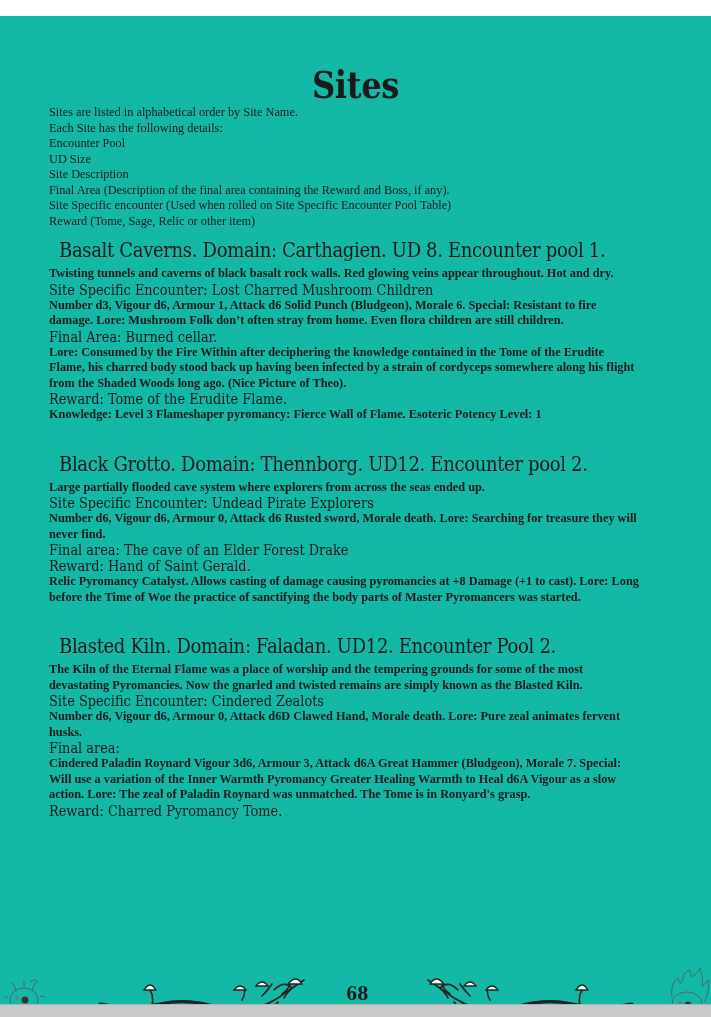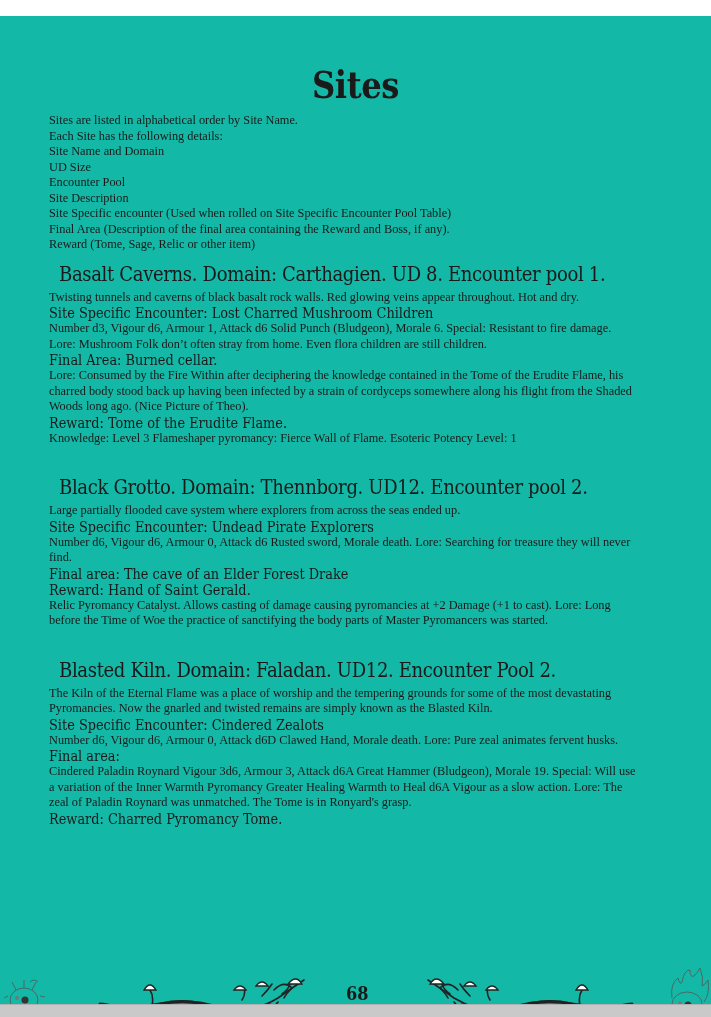--- a/index.html
+++ b/index.html
@@ -8,53 +8,52 @@
       font-family: "Liberation Serif", "DejaVu Serif", serif; color: #1a1a1a;
       position: relative;
     }
     .page { position: absolute; left: 0; top: 16px; width: 711px; height: 1004px; background: #14b8a6; }
     .bottom-bar { position: absolute; left: 0; top: 1004px; width: 711px; height: 13px; background: #c9c9c9; border-top: 1px solid #b0b0b0; }
     .title {
       position: absolute; top: 46px; left: 0; width: 711px; text-align: center;
       font-size: 38px; font-weight: bold; letter-spacing: -0.5px; transform: scaleX(0.85);
       font-family: "DejaVu Serif", serif;
     }
-    .content { position: absolute; left: 49px; top: 89px; width: 590px; font-size: 12.3px; line-height: 15.5px; margin-top: 8px; }
+    .content { position: absolute; left: 49px; top: 89px; width: 590px; font-size: 12.3px; line-height: 15.5px; }
     .intro p { margin: 0; }
     .site { margin: 0; }
     .site-heading {
       font-size: 20.5px; line-height: 26px; margin: 10px 0 3px 10px; font-weight: normal;
       font-family: "DejaVu Serif", serif; letter-spacing: -0.4px; transform-origin: left; transform: scaleX(0.88);
       white-space: nowrap;
     }
     .site-heading.first { margin-top: 8px; }
     .site-heading.spaced { margin-top: 28px; }
     .sub { font-size: 15px; line-height: 15px; font-family: "DejaVu Serif", serif; transform-origin: left; transform: scaleX(0.86); white-space: nowrap; margin: 1px 0 0 0; }
-    .body-text { margin: 0; }
+    .body-text { margin: 0; font-weight: bold; }
     .footer { position: absolute; top: 960px; left: 0; width: 711px; height: 44px; }
     .page-number { position: absolute; left: 344px; top: 6px; font-size: 19px; font-weight: bold; font-family: "DejaVu Serif", serif; transform: scaleX(0.85); }
     .vine { position: absolute; top: 2px; }
     .ornament { position: absolute; top: 0; }
   </style>
 </head>
 <body>
 
 <div class="page">
   <div class="title">Sites</div>
 
   <div class="content">
     <div class="intro">
       <p>Sites are listed in alphabetical order by Site Name.</p>
       <p>Each Site has the following details:</p>
-      <p>Site Name and Domain</p>
+      <p>Encounter Pool</p>
       <p>UD Size</p>
-      <p>Encounter Pool</p>
       <p>Site Description</p>
+      <p>Final Area (Description of the final area containing the Reward and Boss, if any).</p>
       <p>Site Specific encounter (Used when rolled on Site Specific Encounter Pool Table)</p>
-      <p>Final Area (Description of the final area containing the Reward and Boss, if any).</p>
       <p>Reward (Tome, Sage, Relic or other item)</p>
     </div>
 
     <div class="site">
       <div class="site-heading first">Basalt Caverns. Domain: Carthagien. UD 8. Encounter pool 1.</div>
       <p class="body-text">Twisting tunnels and caverns of black basalt rock walls. Red glowing veins appear throughout. Hot and dry.</p>
       <div class="sub">Site Specific Encounter: Lost Charred Mushroom Children</div>
       <p class="body-text">Number d3, Vigour d6, Armour 1, Attack d6 Solid Punch (Bludgeon), Morale 6. Special: Resistant to fire damage. Lore: Mushroom Folk don’t often stray from home. Even flora children are still children.</p>
       <div class="sub">Final Area: Burned cellar.</div>
       <p class="body-text">Lore: Consumed by the Fire Within after deciphering the knowledge contained in the Tome of the Erudite Flame, his charred body stood back up having been infected by a strain of cordyceps somewhere along his flight from the Shaded Woods long ago. (Nice Picture of Theo).</p>
@@ -62,30 +61,30 @@
       <p class="body-text">Knowledge: Level 3 Flameshaper pyromancy: Fierce Wall of Flame. Esoteric Potency Level: 1</p>
     </div>
 
     <div class="site">
       <div class="site-heading spaced">Black Grotto. Domain: Thennborg. UD12. Encounter pool 2.</div>
       <p class="body-text">Large partially flooded cave system where explorers from across the seas ended up.</p>
       <div class="sub">Site Specific Encounter: Undead Pirate Explorers</div>
       <p class="body-text">Number d6, Vigour d6, Armour 0, Attack d6 Rusted sword, Morale death. Lore: Searching for treasure they will never find.</p>
       <div class="sub">Final area: The cave of an Elder Forest Drake</div>
       <div class="sub">Reward: Hand of Saint Gerald.</div>
-      <p class="body-text">Relic Pyromancy Catalyst. Allows casting of damage causing pyromancies at +2 Damage (+1 to cast). Lore: Long before the Time of Woe the practice of sanctifying the body parts of Master Pyromancers was started.</p>
+      <p class="body-text">Relic Pyromancy Catalyst. Allows casting of damage causing pyromancies at +8 Damage (+1 to cast). Lore: Long before the Time of Woe the practice of sanctifying the body parts of Master Pyromancers was started.</p>
     </div>
 
     <div class="site">
       <div class="site-heading spaced">Blasted Kiln. Domain: Faladan. UD12. Encounter Pool 2.</div>
       <p class="body-text">The Kiln of the Eternal Flame was a place of worship and the tempering grounds for some of the most devastating Pyromancies. Now the gnarled and twisted remains are simply known as the Blasted Kiln.</p>
       <div class="sub">Site Specific Encounter: Cindered Zealots</div>
       <p class="body-text">Number d6, Vigour d6, Armour 0, Attack d6D Clawed Hand, Morale death. Lore: Pure zeal animates fervent husks.</p>
       <div class="sub">Final area:</div>
-      <p class="body-text">Cindered Paladin Roynard Vigour 3d6, Armour 3, Attack d6A Great Hammer (Bludgeon), Morale 19. Special: Will use a variation of the Inner Warmth Pyromancy Greater Healing Warmth to Heal d6A Vigour as a slow action. Lore: The zeal of Paladin Roynard was unmatched. The Tome is in Ronyard's grasp.</p>
+      <p class="body-text">Cindered Paladin Roynard Vigour 3d6, Armour 3, Attack d6A Great Hammer (Bludgeon), Morale 7. Special: Will use a variation of the Inner Warmth Pyromancy Greater Healing Warmth to Heal d6A Vigour as a slow action. Lore: The zeal of Paladin Roynard was unmatched. The Tome is in Ronyard's grasp.</p>
       <div class="sub">Reward: Charred Pyromancy Tome.</div>
     </div>
   </div>
 
   <div class="footer">
 
     <svg class="ornament" style="left:2px;" width="46" height="44" viewBox="0 0 46 44">
       <g fill="none" stroke="#555" stroke-width="0.8">
         <ellipse cx="22" cy="24" rx="14" ry="12"></ellipse>
         <path d="M10 30 q-6 4 -8 10 M34 30 q6 4 8 10 M14 14 l-4 -8 M30 14 l4 -8 M22 12 l0 -8"></path>

